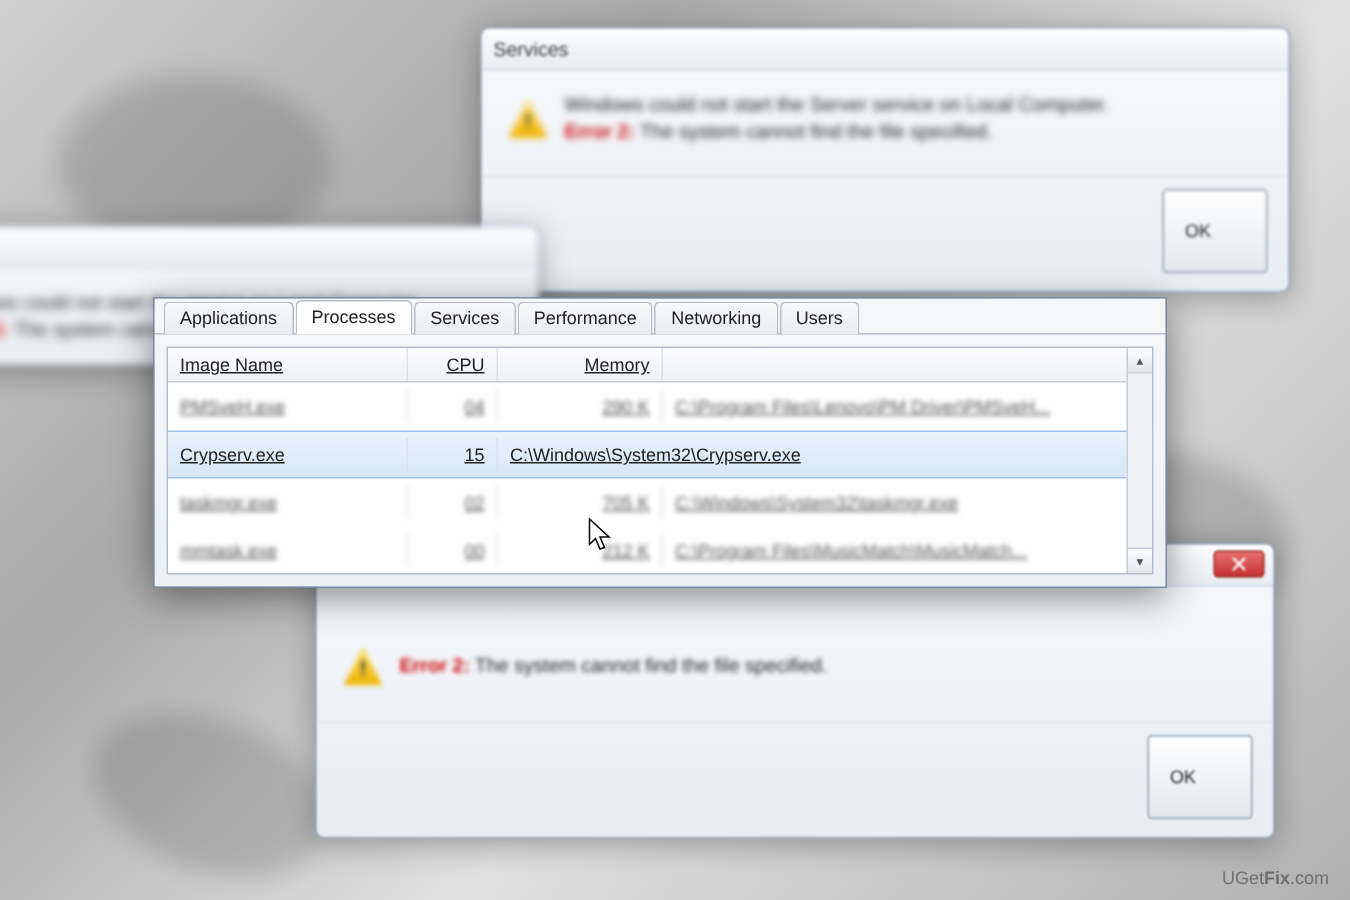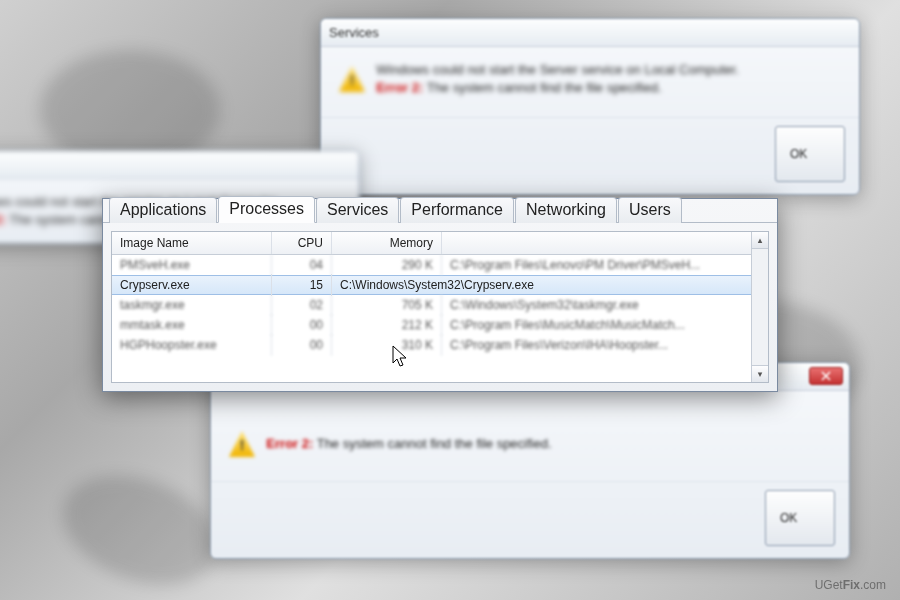--- a/index.html
+++ b/index.html
@@ -150,21 +150,21 @@
     .tabbar {
       display: flex;
       align-items: flex-end;
       padding: 0 6px;
       border-bottom: 1px solid #b3bcc8;
       height: 24px;
       gap: 1px;
     }
     .tab {
       padding: 3px 10px 4px;
-      font-size: 16px;
+      font-size: 12px;
       color: #222;
       background: linear-gradient(#f8f9fb,#e9ecf0);
       border: 1px solid #b3bcc8;
       border-bottom: none;
       border-radius: 4px 4px 0 0;
       position: relative;
       top: 1px;
       cursor: pointer;
     }
     .tab.active {
@@ -187,27 +187,28 @@
       border-bottom: 1px solid #c6cdd7;
       font-size: 12px;
       color: #222;
     }
     .th, .td {
       padding: 4px 8px;
       border-right: 1px solid #dbe0e8;
       white-space: nowrap;
       overflow: hidden;
       text-overflow: ellipsis;
+      text-decoration: underline;
     }
     .col-name { width: 160px; }
     .col-cpu  { width: 60px; text-align: right; }
     .col-mem  { width: 110px; text-align: right; }
     .col-cmd  { flex: 1; }
     .tbody { font-size: 12px; color: #222; }
-    .tr { display: flex; height: 20px; align-items: center; }
+    .tr { display: flex; height: 32px; align-items: center; }
     .tr.blur { filter: blur(1.8px); color: #555; }
     .tr.selected {
       background: linear-gradient(#e9f2fc,#d6e7f9);
       border: 1px solid #9ebfe6;
       border-left: none;
       border-right: none;
     }
     .scrollbar-v {
       position: absolute;
       top: 0; right: 0; bottom: 0;

